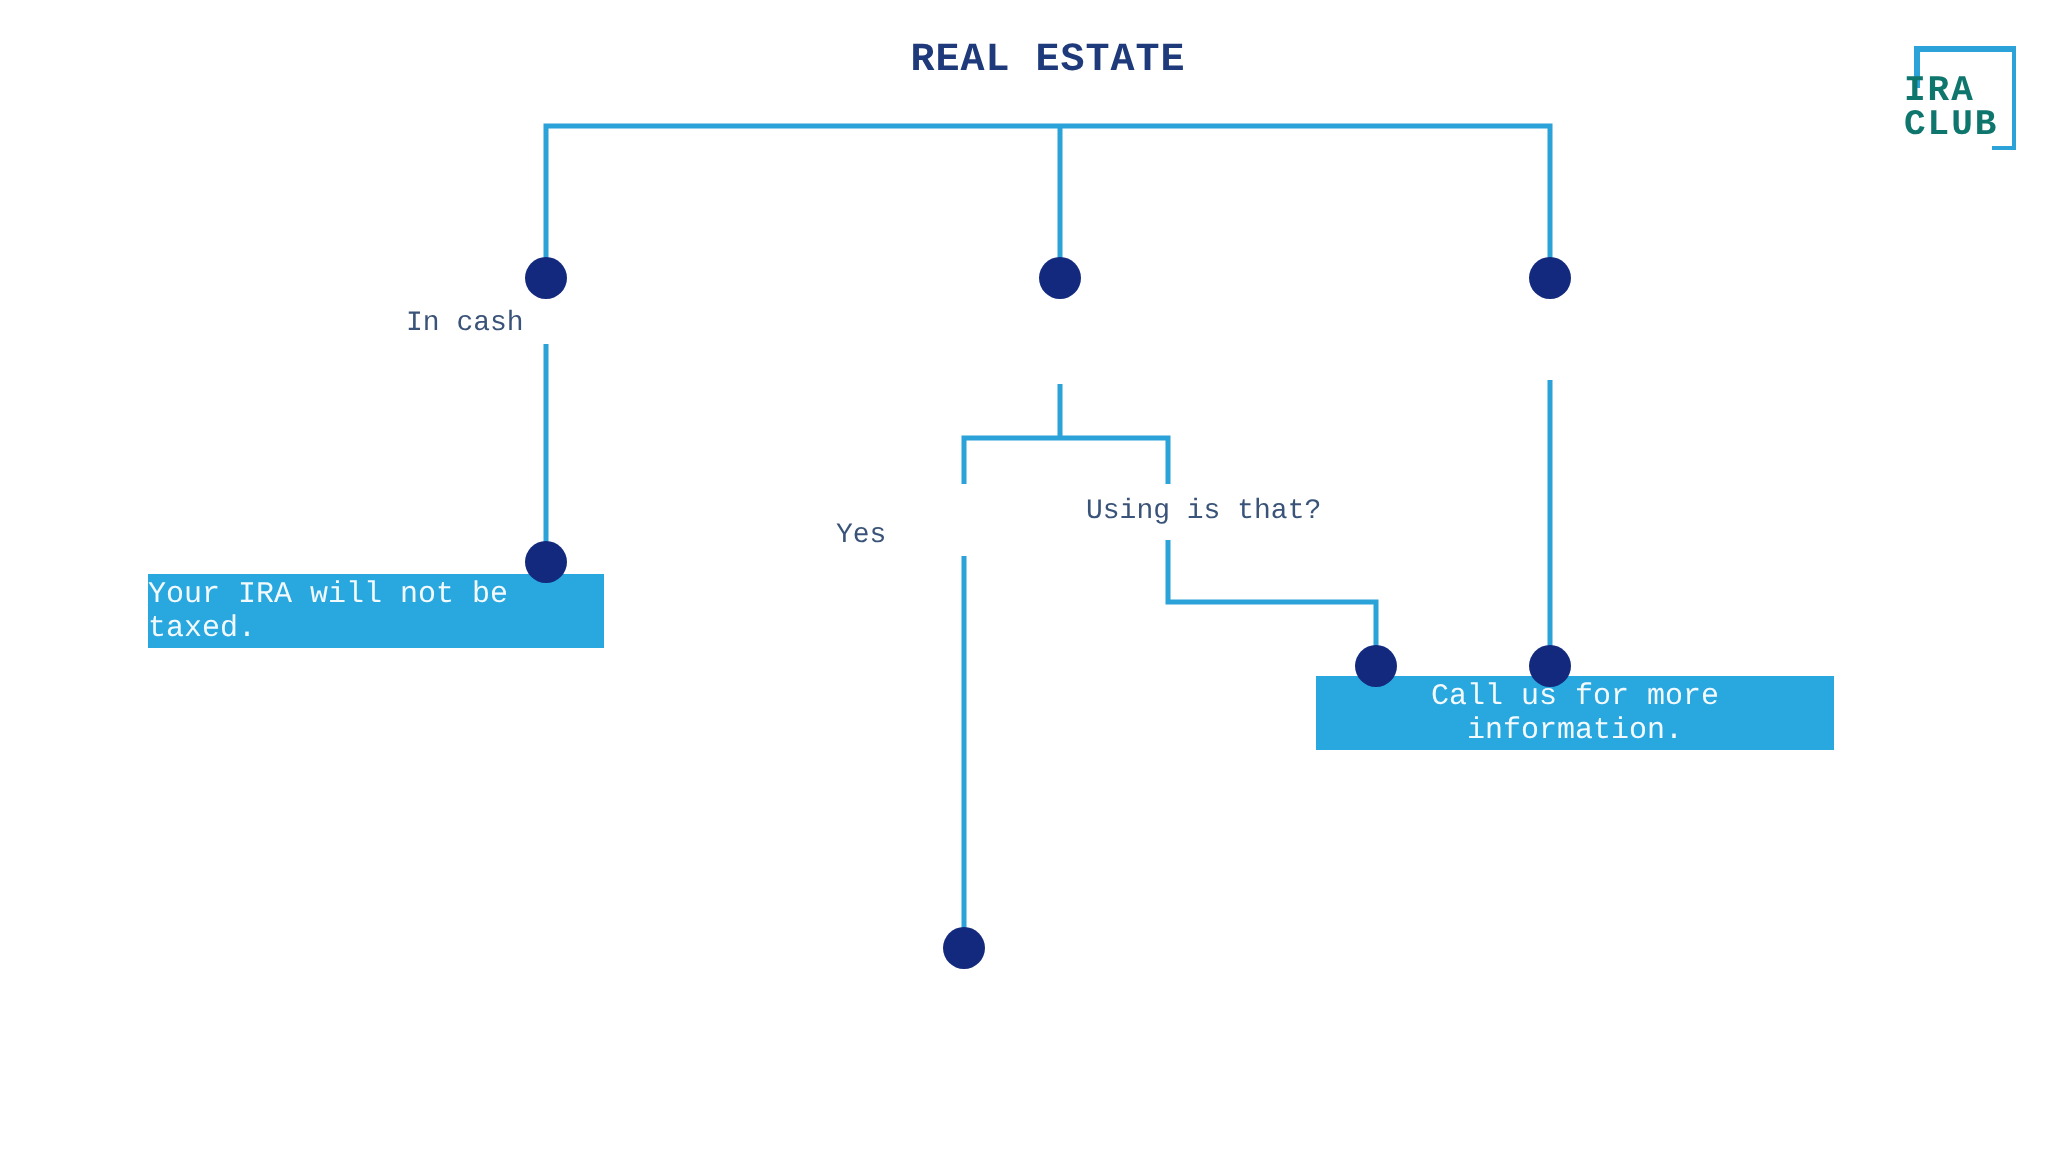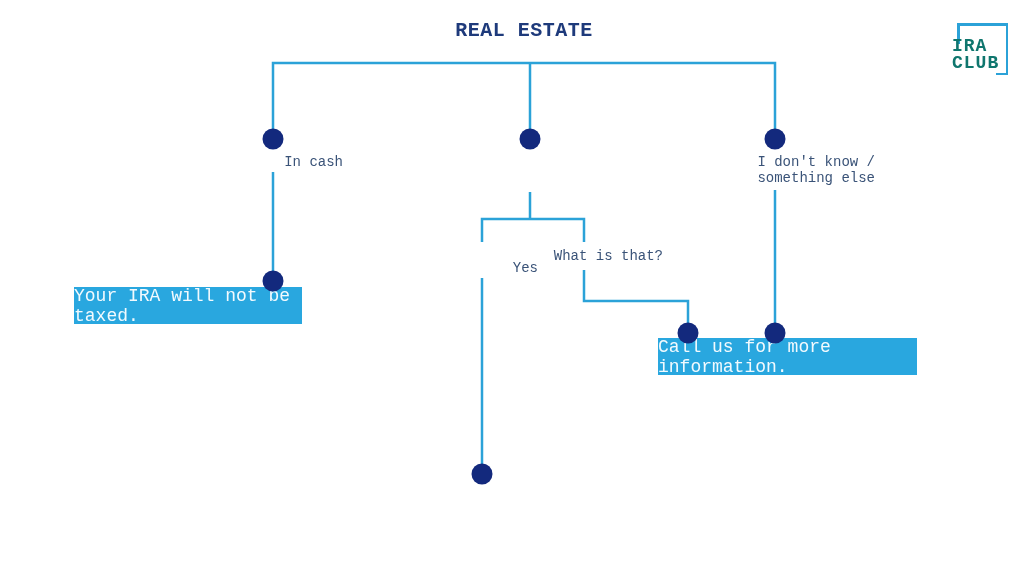--- a/index.html
+++ b/index.html
@@ -9,35 +9,35 @@
   }
   .title {
     position:absolute; top:19px; left:0; width:1016px; text-align:center;
     font-size:20px; font-weight:bold; color:#1E3A7B; letter-spacing:0.5px;
   }
   svg.connectors { position:absolute; left:0; top:0; z-index:2; pointer-events:none; }
   svg.connectors path { stroke:#2BA2D8; stroke-width:2.5; fill:none; }
   svg.connectors circle { fill:#13297D; }
   .node-label {
     position:absolute; z-index:3; font-size:14px; color:#3A5378;
-    text-align:right; white-space:pre-line; line-height:15.5px;
+    text-align:left; white-space:pre-line; line-height:15.5px;
   }
   .outcome {
     position:absolute; z-index:1; background:#29A7DF; color:#F2FAFE;
-    font-size:18px; display:flex; align-items:center; justify-content:center;
+    font-size:15px; display:flex; align-items:center; justify-content:center;
   }
   
   .lbl-in-cash     { left:187px; top:155px; width:140px; }
   .lbl-loan        { left:414px; top:155px; width:200px; }
   .lbl-dont-know   { left:659px; top:155px; width:200px; }
   .lbl-yes         { left:402px; top:261px; width:120px; }
   .lbl-what        { left:527px; top:249px; width:120px; }
   
   .box-not-taxed { left:58px;  top:287px; width:228px; height:37px; }
-  .box-call-us   { left:642px; top:338px; width:259px; height:37px; }
+  .box-call-us   { left:642px; top:338px; width:259px; height:37px;text-align:center; }
   .box-taxed     { left:351px; top:478px; width:227px; height:40px; }
   
   .logo { position:absolute; left:935px; top:15px; width:62px; height:62px; z-index:3; }
   .logo .seg { position:absolute; background:#2BA2D8; }
   .logo .seg-top    { left:6px;    top:8px;    width:51px;  height:2.5px; }
   .logo .seg-right  { left:54.5px; top:8px;    width:2.5px; height:52px; }
   .logo .seg-left   { left:6px;    top:8px;    width:2.5px; height:21px; }
   .logo .seg-bottom { left:45px;   top:57.5px; width:12px;  height:2.5px; }
   .logo .logo-text {
     position:absolute; left:1px; top:23px; font-size:18px; font-weight:bold;
@@ -73,21 +73,19 @@
     <circle cx="257" cy="139" r="10.5"></circle>
     <circle cx="514" cy="139" r="10.5"></circle>
     <circle cx="759" cy="139" r="10.5"></circle>
     <circle cx="257" cy="281" r="10.5"></circle>
     <circle cx="466" cy="474" r="10.5"></circle>
     <circle cx="672" cy="333" r="10.5"></circle>
     <circle cx="759" cy="333" r="10.5"></circle>
   </svg>
 
   <div class="node-label lbl-in-cash">In cash</div>
-  <div class="node-label lbl-dont-know">I don't know /
-something else</div>
   <div class="node-label lbl-yes">Yes</div>
-  <div class="node-label lbl-what">What is that?</div>
+  <div class="node-label lbl-what">Using is that?</div>
 
   <div class="outcome box-not-taxed">Your IRA will not be taxed.</div>
   <div class="outcome box-call-us">Call us for more information.</div>
 
 </div>
 
 </body></html>

